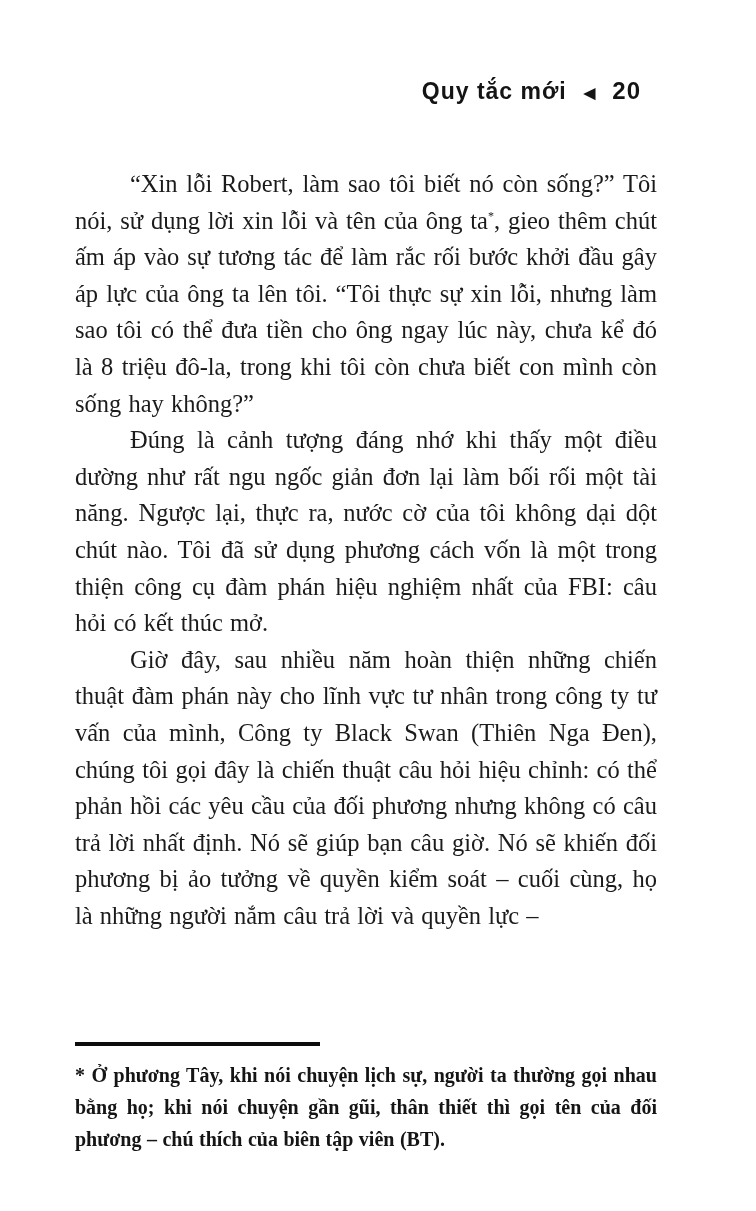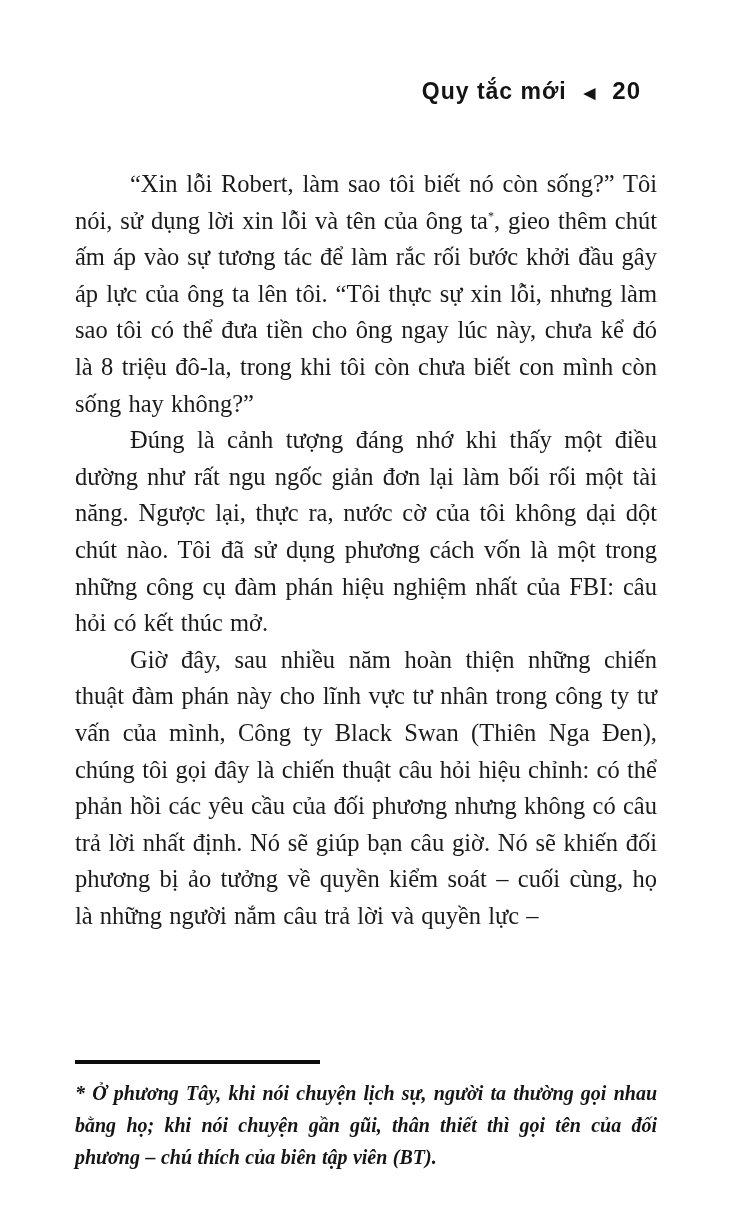--- a/index.html
+++ b/index.html
@@ -56,22 +56,21 @@
   .para {
     margin: 0;
     text-indent: 55px;
   }
   .para sup {
     font-size: 12px;
     line-height: 0;
   }
   .footnote {
     margin-top: auto;
-    margin-bottom: 38px;
-    font-style: italic;
+    margin-bottom: 56px;
   }
   .footnote-rule {
     width: 245px;
     height: 4px;
     background: #0d0d0d;
     margin-bottom: 13px;
   }
   .footnote-text {
     margin: 0;
     font-size: 20px;
@@ -89,21 +88,21 @@
 
   <header class="page-header">
     <span class="chapter-title">Quy tắc mới</span>
     <span class="tri-icon">◀</span>
     <span class="page-number">20</span>
   </header>
 
   <main class="body-text">
 
   <p class="para"><span>“Xin lỗi Robert, làm sao tôi biết nó còn sống?” Tôi nói, sử dụng lời xin lỗi và tên của ông ta</span><sup>*</sup><span>, gieo thêm chút ấm áp vào sự tương tác để làm rắc rối bước khởi đầu gây áp lực của ông ta lên tôi. “Tôi thực sự xin lỗi, nhưng làm sao tôi có thể đưa tiền cho ông ngay lúc này, chưa kể đó là 8 triệu đô-la, trong khi tôi còn chưa biết con mình còn sống hay không?”</span></p>
-      <p class="para"><span>Đúng là cảnh tượng đáng nhớ khi thấy một điều dường như rất ngu ngốc giản đơn lại làm bối rối một tài năng. Ngược lại, thực ra, nước cờ của tôi không dại dột chút nào. Tôi đã sử dụng phương cách vốn là một trong những công cụ đàm phán hiệu nghiệm nhất của FBI: câu hỏi có kết thúc mở.</span></p>
+      <p class="para"><span>Đúng là cảnh tượng đáng nhớ khi thấy một điều dường như rất ngu ngốc giản đơn lại làm bối rối một tài năng. Ngược lại, thực ra, nước cờ của tôi không dại dột chút nào. Tôi đã sử dụng phương cách vốn là một trong thiện công cụ đàm phán hiệu nghiệm nhất của FBI: câu hỏi có kết thúc mở.</span></p>
       <p class="para"><span>Giờ đây, sau nhiều năm hoàn thiện những chiến thuật đàm phán này cho lĩnh vực tư nhân trong công ty tư vấn của mình, Công ty Black Swan (Thiên Nga Đen), chúng tôi gọi đây là chiến thuật câu hỏi hiệu chỉnh: có thể phản hồi các yêu cầu của đối phương nhưng không có câu trả lời nhất định. Nó sẽ giúp bạn câu giờ. Nó sẽ khiến đối phương bị ảo tưởng về quyền kiểm soát – cuối cùng, họ là những người nắm câu trả lời và quyền lực –</span></p>
     </main>
 
   <footer class="footnote">
     <div class="footnote-rule"></div>
     <p class="footnote-text">* Ở phương Tây, khi nói chuyện lịch sự, người ta thường gọi nhau bằng họ; khi nói chuyện gần gũi, thân thiết thì gọi tên của đối phương – chú thích của biên tập viên (BT).</p>
   </footer>
 
 </div>
 

